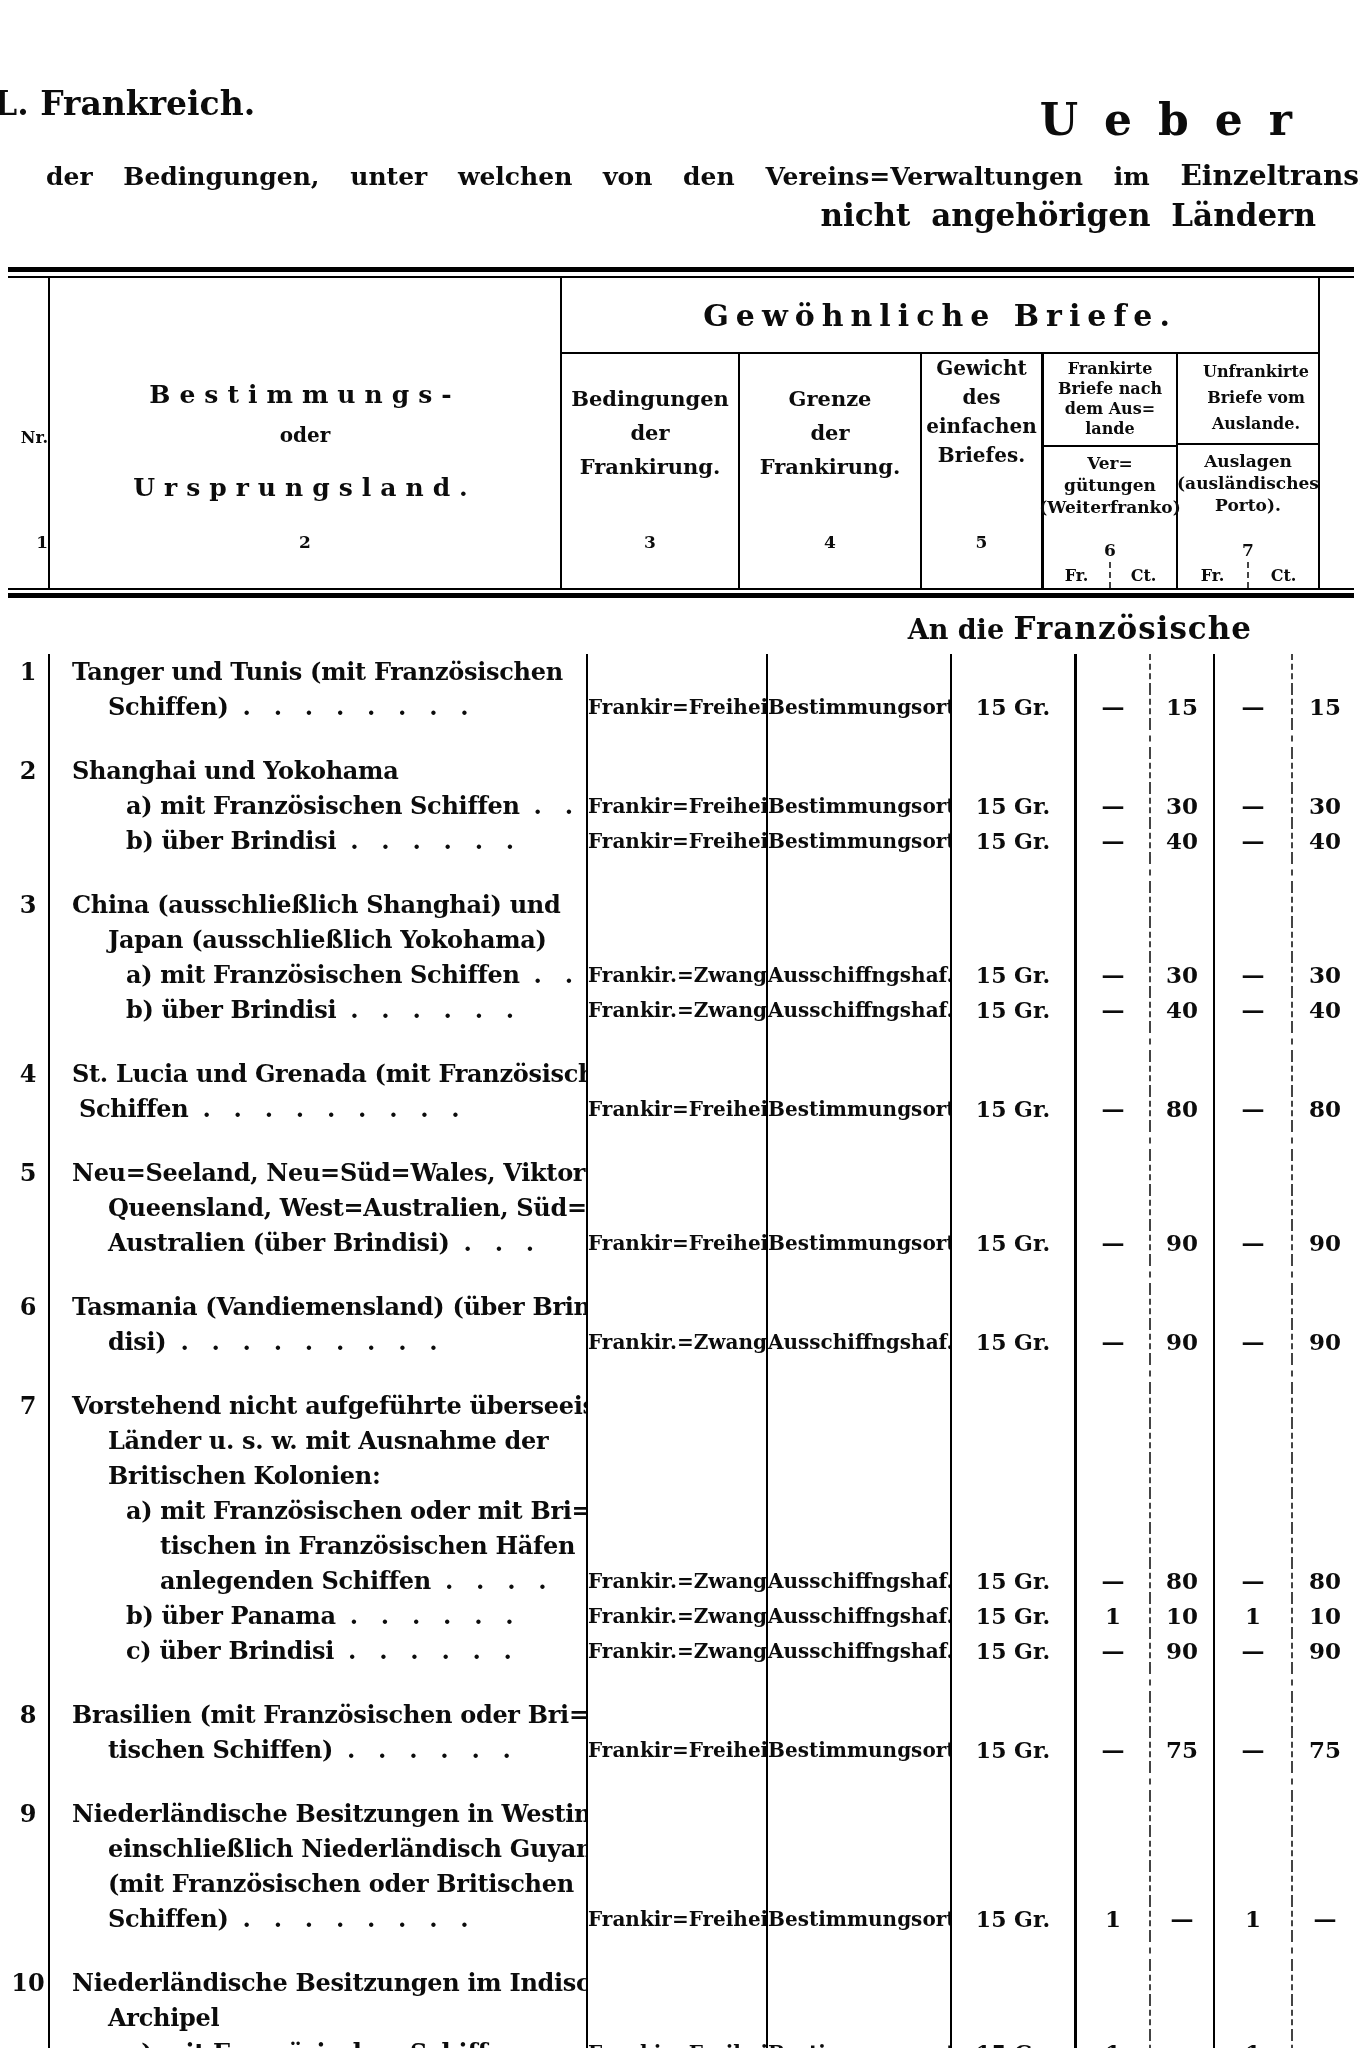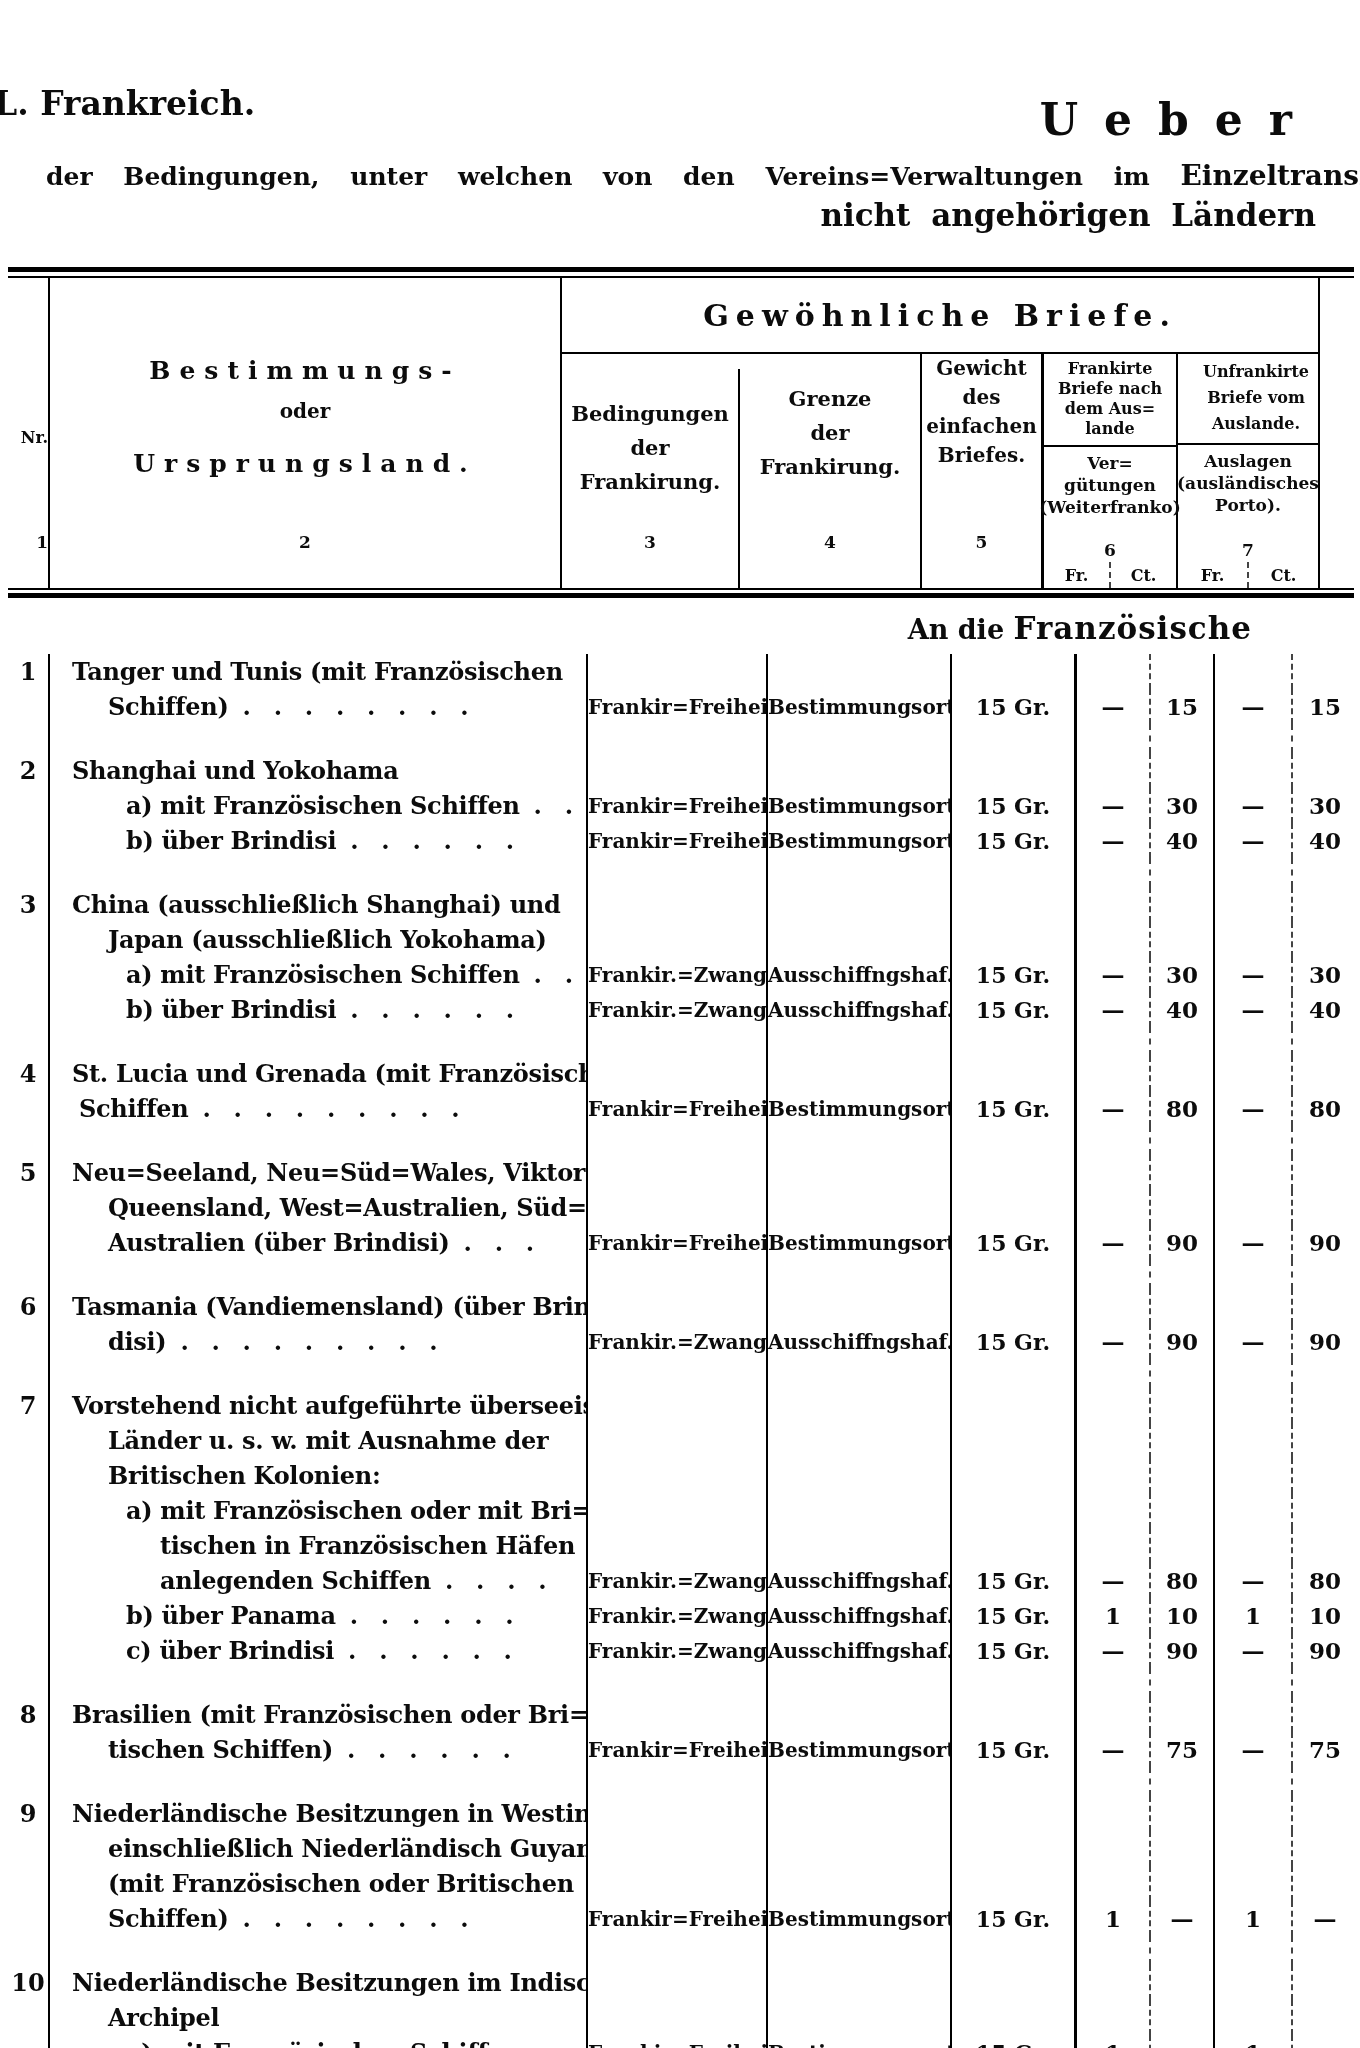--- a/index.html
+++ b/index.html
@@ -21,28 +21,28 @@
   .dline-bot .a{height:2px;background:#000;width:1346px;}
   .dline-bot .b{height:5px;background:#000;width:1346px;margin-top:3px;}
   
   .hg{display:grid;grid-template-columns:40px 514px 178px 182px 122px 72px 62px 76px 64px;
       grid-template-rows:76px 234px;width:1310px;border-right:2px solid #000;}
   .h-nr{grid-row:1/3;grid-column:1;display:flex;flex-direction:column;align-items:flex-end;}
   .h-nr .lbl{font-size:16px;font-weight:700;margin-top:150px;}
   .h-nr .num{font-size:17px;font-weight:700;margin-top:auto;margin-bottom:36px;}
   .h-land{grid-row:1/3;grid-column:2;border-left:2px solid #000;border-right:2px solid #000;
           display:flex;flex-direction:column;align-items:center;}
-  .h-land .l1{font-size:25px;font-weight:700;letter-spacing:9px;margin-top:78px;}
+  .h-land .l1{font-size:25px;font-weight:700;letter-spacing:9px;margin-top:102px;}
   .h-land .l2{font-size:20px;font-weight:700;margin-top:14px;}
   .h-land .l3{font-size:25px;font-weight:700;letter-spacing:9px;margin-top:26px;}
   .h-land .num{font-size:17px;font-weight:700;margin-top:auto;margin-bottom:36px;}
   .h-group{grid-row:1;grid-column:3/10;border-bottom:2px solid #000;display:flex;
            align-items:center;justify-content:center;font-size:30px;font-weight:700;letter-spacing:7px;}
   .hcol{display:flex;flex-direction:column;align-items:center;}
-  .h-bed{grid-row:2;grid-column:3;border-right:2px solid #000;margin-top:15px;}
+  .h-bed{grid-row:2;grid-column:3;border-right:2px solid #000;}
   .h-grenze{grid-row:2;grid-column:4;border-right:2px solid #000;}
   .h-gew{grid-row:2;grid-column:5;border-right:3px solid #000;}
   .h-bed .hl,.h-grenze .hl{font-size:21px;font-weight:700;line-height:34px;}
   .h-bed .hl:first-child,.h-grenze .hl:first-child{margin-top:28px;}
   .h-gew .hl{font-size:20px;font-weight:700;line-height:29px;}
   .h-gew .hl:first-child{}
   .hcol .num{font-size:17px;font-weight:700;margin-top:auto;margin-bottom:36px;}
   .h-frank{grid-row:2;grid-column:6/8;border-right:2px solid #000;}
   .h-unfrank{grid-row:2;grid-column:8/10;}
   .h-frank .topblock,.h-unfrank .topblock{display:flex;flex-direction:column;align-items:center;

